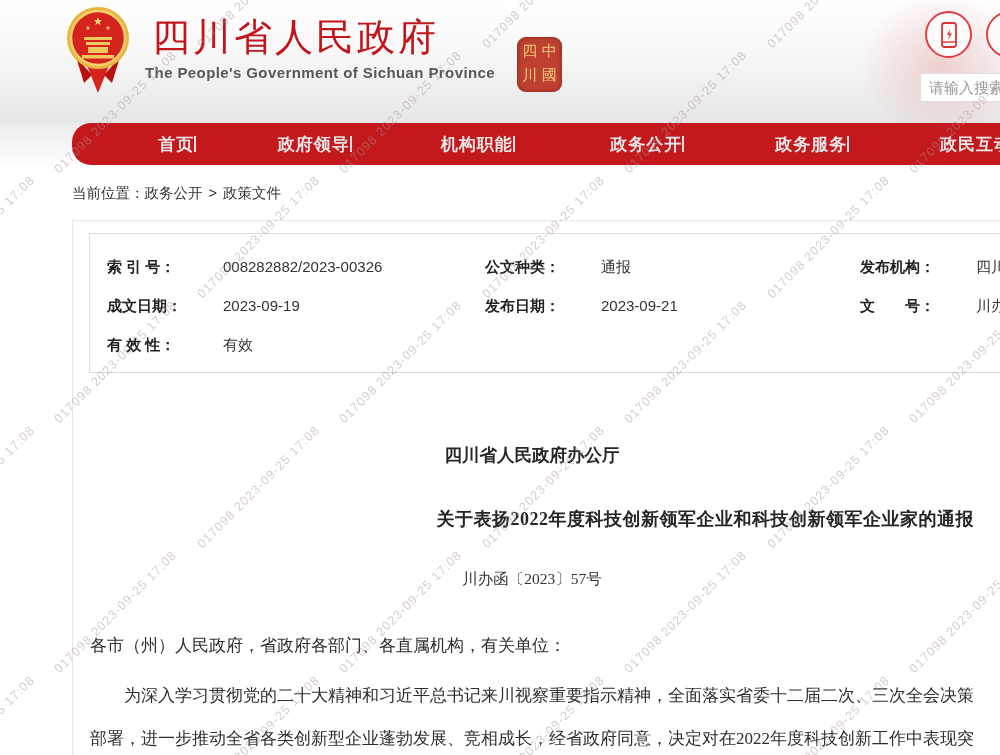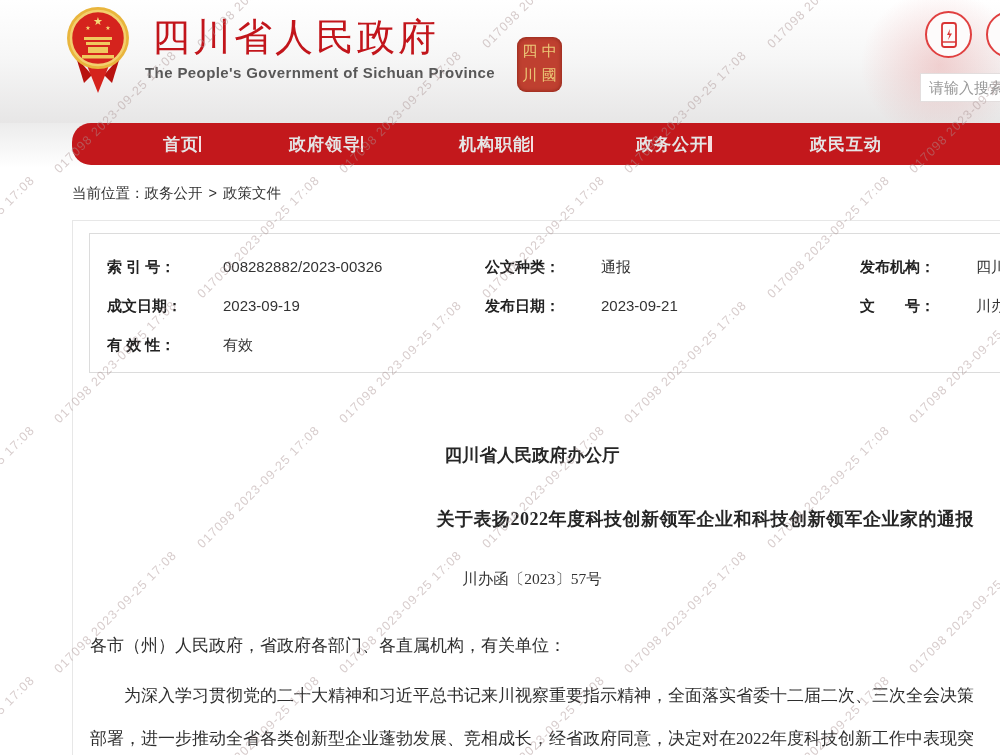--- a/index.html
+++ b/index.html
@@ -131,20 +131,21 @@
 
 <nav class="nav" id="main-nav">
     <div class="nav-item" style="width: 115px;">首页</div>
     <div class="nav-sep"></div>
     <div class="nav-item" style="width: 160px; padding-left: 8px;">政府领导</div>
     <div class="nav-sep"></div>
     <div class="nav-item" style="width: 168px;">机构职能</div>
     <div class="nav-sep"></div>
     <div class="nav-item" style="width: 175px;">政务公开</div>
     <div class="nav-sep"></div>
+    <div class="nav-item" style="width: 170px;">政务服务</div>
     <div class="nav-sep"></div>
     <div class="nav-item" style="width: 170px;">政民互动</div>
   </nav>
 
 <div class="breadcrumb">
   <span>当前位置：</span><a>政务公开</a><span class="crumb-sep">&gt;</span><a>政策文件</a>
 </div>
 
 <div class="container">
 

